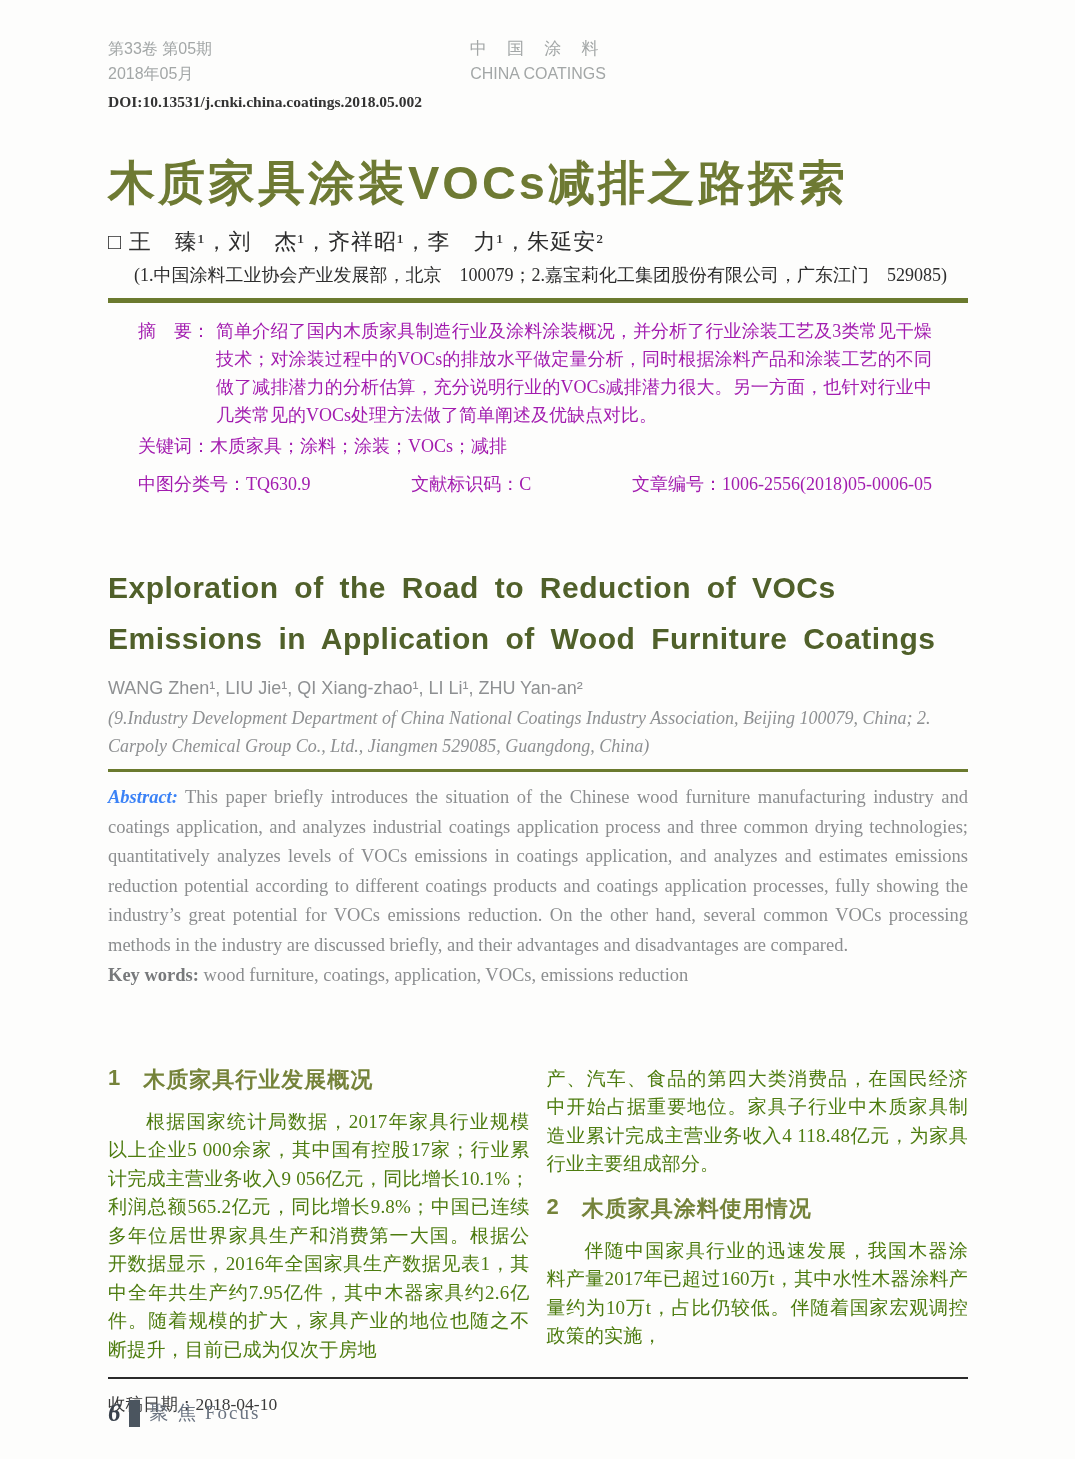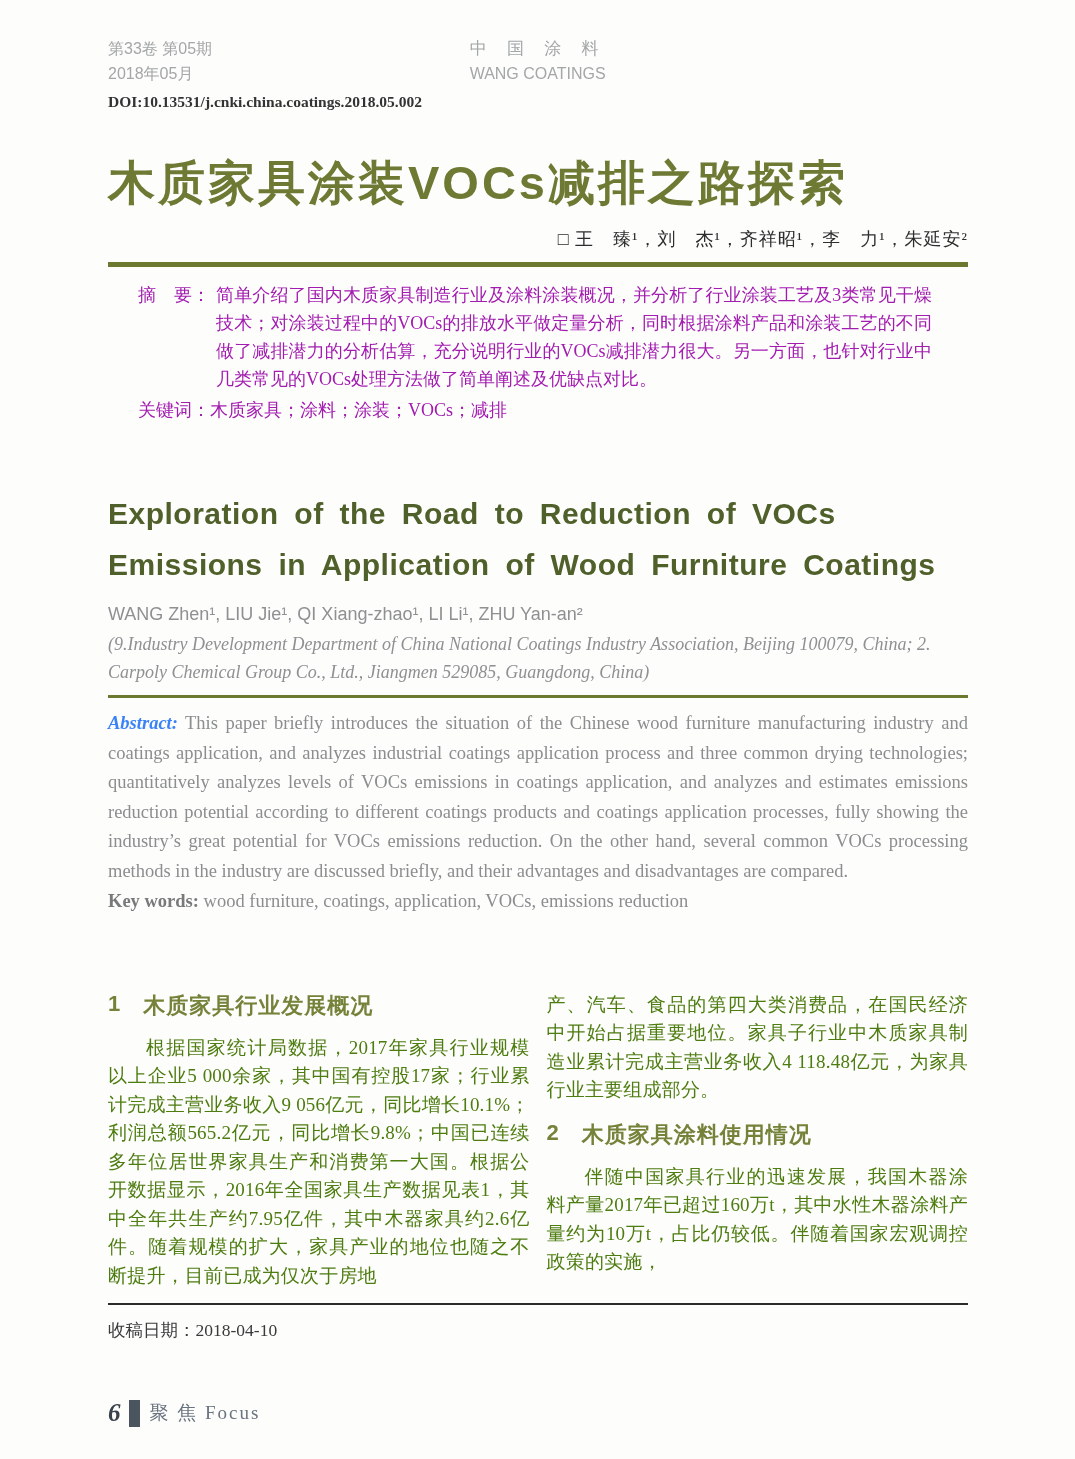--- a/index.html
+++ b/index.html
@@ -18,21 +18,21 @@
   
   .jheader {
     display: grid;
     grid-template-columns: 1fr auto 1fr;
     align-items: start;
     color: #a3a7a7;
     font-family: "Liberation Sans", sans-serif;
     font-size: 16px; line-height: 25px;
   }
   .jheader .right { text-align: right; }
-  .jheader .center { text-align: left; }
+  .jheader .center { text-align: center; }
   .jheader .cn-name { font-size: 17px; letter-spacing: 8px; font-family: "Liberation Serif", serif; }
   .doi-line {
     margin-top: 7px;
     font-family: "Liberation Serif", serif;
     font-weight: bold; font-size: 15.5px; color: #333;
   }
 
   
   .banner {
     margin-top: 44px;
@@ -41,21 +41,21 @@
     letter-spacing: 1px;
   }
   .cn-title {
     margin-top: 44px;
     font-family: "Liberation Sans", sans-serif;
     font-weight: 900; font-size: 47px; color: #6e7a33;
     letter-spacing: 3px; line-height: 56px;
   }
   .cn-authors {
     margin-top: 16px;
-    font-size: 18px; color: #2d2d2d; letter-spacing: 1px; text-align: right;
+    font-size: 22px; color: #2d2d2d; letter-spacing: 1px;
   }
   .cn-affil {
     margin-top: 6px; padding-left: 26px;
     font-size: 18px; color: #2d2d2d;
   }
   .rule-thick { margin-top: 11px; height: 5px; background: #6b7a2e; }
   .rule-thin  { margin-top: 9px;  height: 3px; background: #6b7a2e; }
 
   
   .cn-abstract { margin-top: 14px; padding: 0 36px 0 30px;
@@ -139,37 +139,43 @@
 <div class="page">
   <div class="content">
 
     <div class="jheader">
       <div class="left">
         <div>第33卷 第05期</div>
         <div>2018年05月</div>
       </div>
       <div class="center">
         <div class="cn-name">中 国 涂 料</div>
-        <div>WANG COATINGS</div>
+        <div>CHINA COATINGS</div>
       </div>
     </div>
     <div class="doi-line">DOI:10.13531/j.cnki.china.coatings.2018.05.002</div>
 
 
     <h1 class="cn-title">木质家具涂装VOCs减排之路探索</h1>
     <div class="cn-authors">□ 王　臻¹，刘　杰¹，齐祥昭¹，李　力¹，朱延安²</div>
+    <div class="cn-affil">(1.中国涂料工业协会产业发展部，北京　100079；2.嘉宝莉化工集团股份有限公司，广东江门　529085)</div>
 
     <div class="rule-thick"></div>
 
     <div class="cn-abstract">
       <div class="cn-abs-row">
         <div class="cn-abs-label">摘　要：</div>
         <div class="cn-abs-text">简单介绍了国内木质家具制造行业及涂料涂装概况，并分析了行业涂装工艺及3类常见干燥技术；对涂装过程中的VOCs的排放水平做定量分析，同时根据涂料产品和涂装工艺的不同做了减排潜力的分析估算，充分说明行业的VOCs减排潜力很大。另一方面，也针对行业中几类常见的VOCs处理方法做了简单阐述及优缺点对比。</div>
       </div>
       <div class="cn-keywords"><span>关键词：</span><span>木质家具；涂料；涂装；VOCs；减排</span></div>
+      <div class="cn-meta">
+        <span>中图分类号：TQ630.9</span>
+        <span>文献标识码：C</span>
+        <span>文章编号：1006-2556(2018)05-0006-05</span>
+      </div>
     </div>
 
     <h2 class="en-title">Exploration of the Road to Reduction of VOCs Emissions in Application of Wood Furniture Coatings</h2>
     <div class="en-authors">WANG Zhen¹, LIU Jie¹, QI Xiang-zhao¹, LI Li¹, ZHU Yan-an²</div>
     <div class="en-affil">(9.Industry Development Department of China National Coatings Industry Association, Beijing 100079, China; 2. Carpoly Chemical Group Co., Ltd., Jiangmen 529085, Guangdong, China)</div>
 
     <div class="rule-thin"></div>
 
     <div class="en-abstract"><span class="bold-label">Abstract:</span><span> This paper briefly introduces the situation of the Chinese wood furniture manufacturing industry and coatings application, and analyzes industrial coatings application process and three common drying technologies; quantitatively analyzes levels of VOCs emissions in coatings application, and analyzes and estimates emissions reduction potential according to different coatings products and coatings application processes, fully showing the industry’s great potential for VOCs emissions reduction. On the other hand, several common VOCs processing methods in the industry are discussed briefly, and their advantages and disadvantages are compared.</span></div>
     <div class="en-keywords"><span class="bold-label">Key words:</span><span> wood furniture, coatings, application, VOCs, emissions reduction</span></div>

